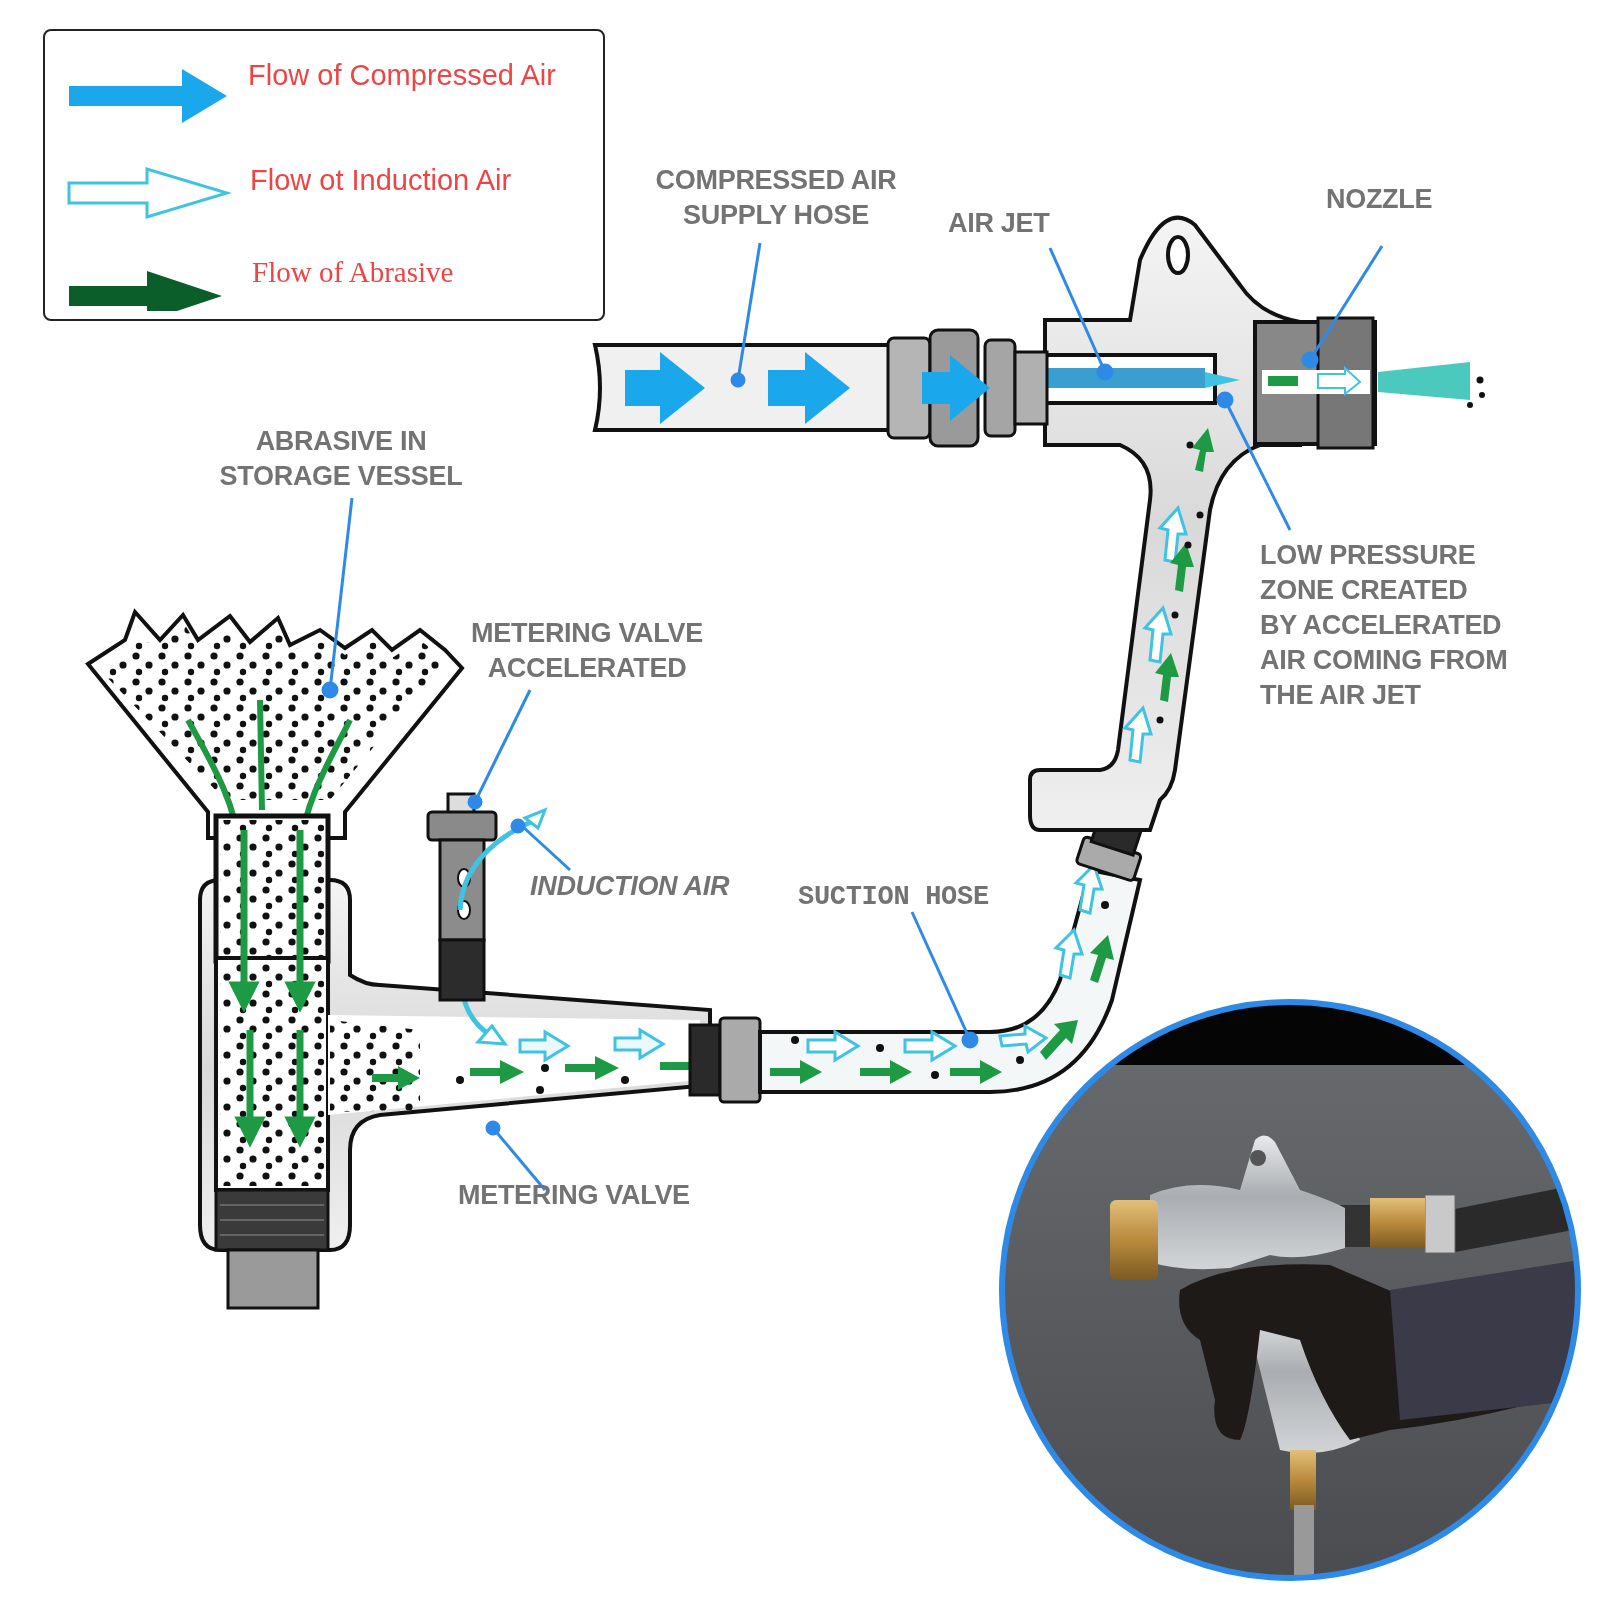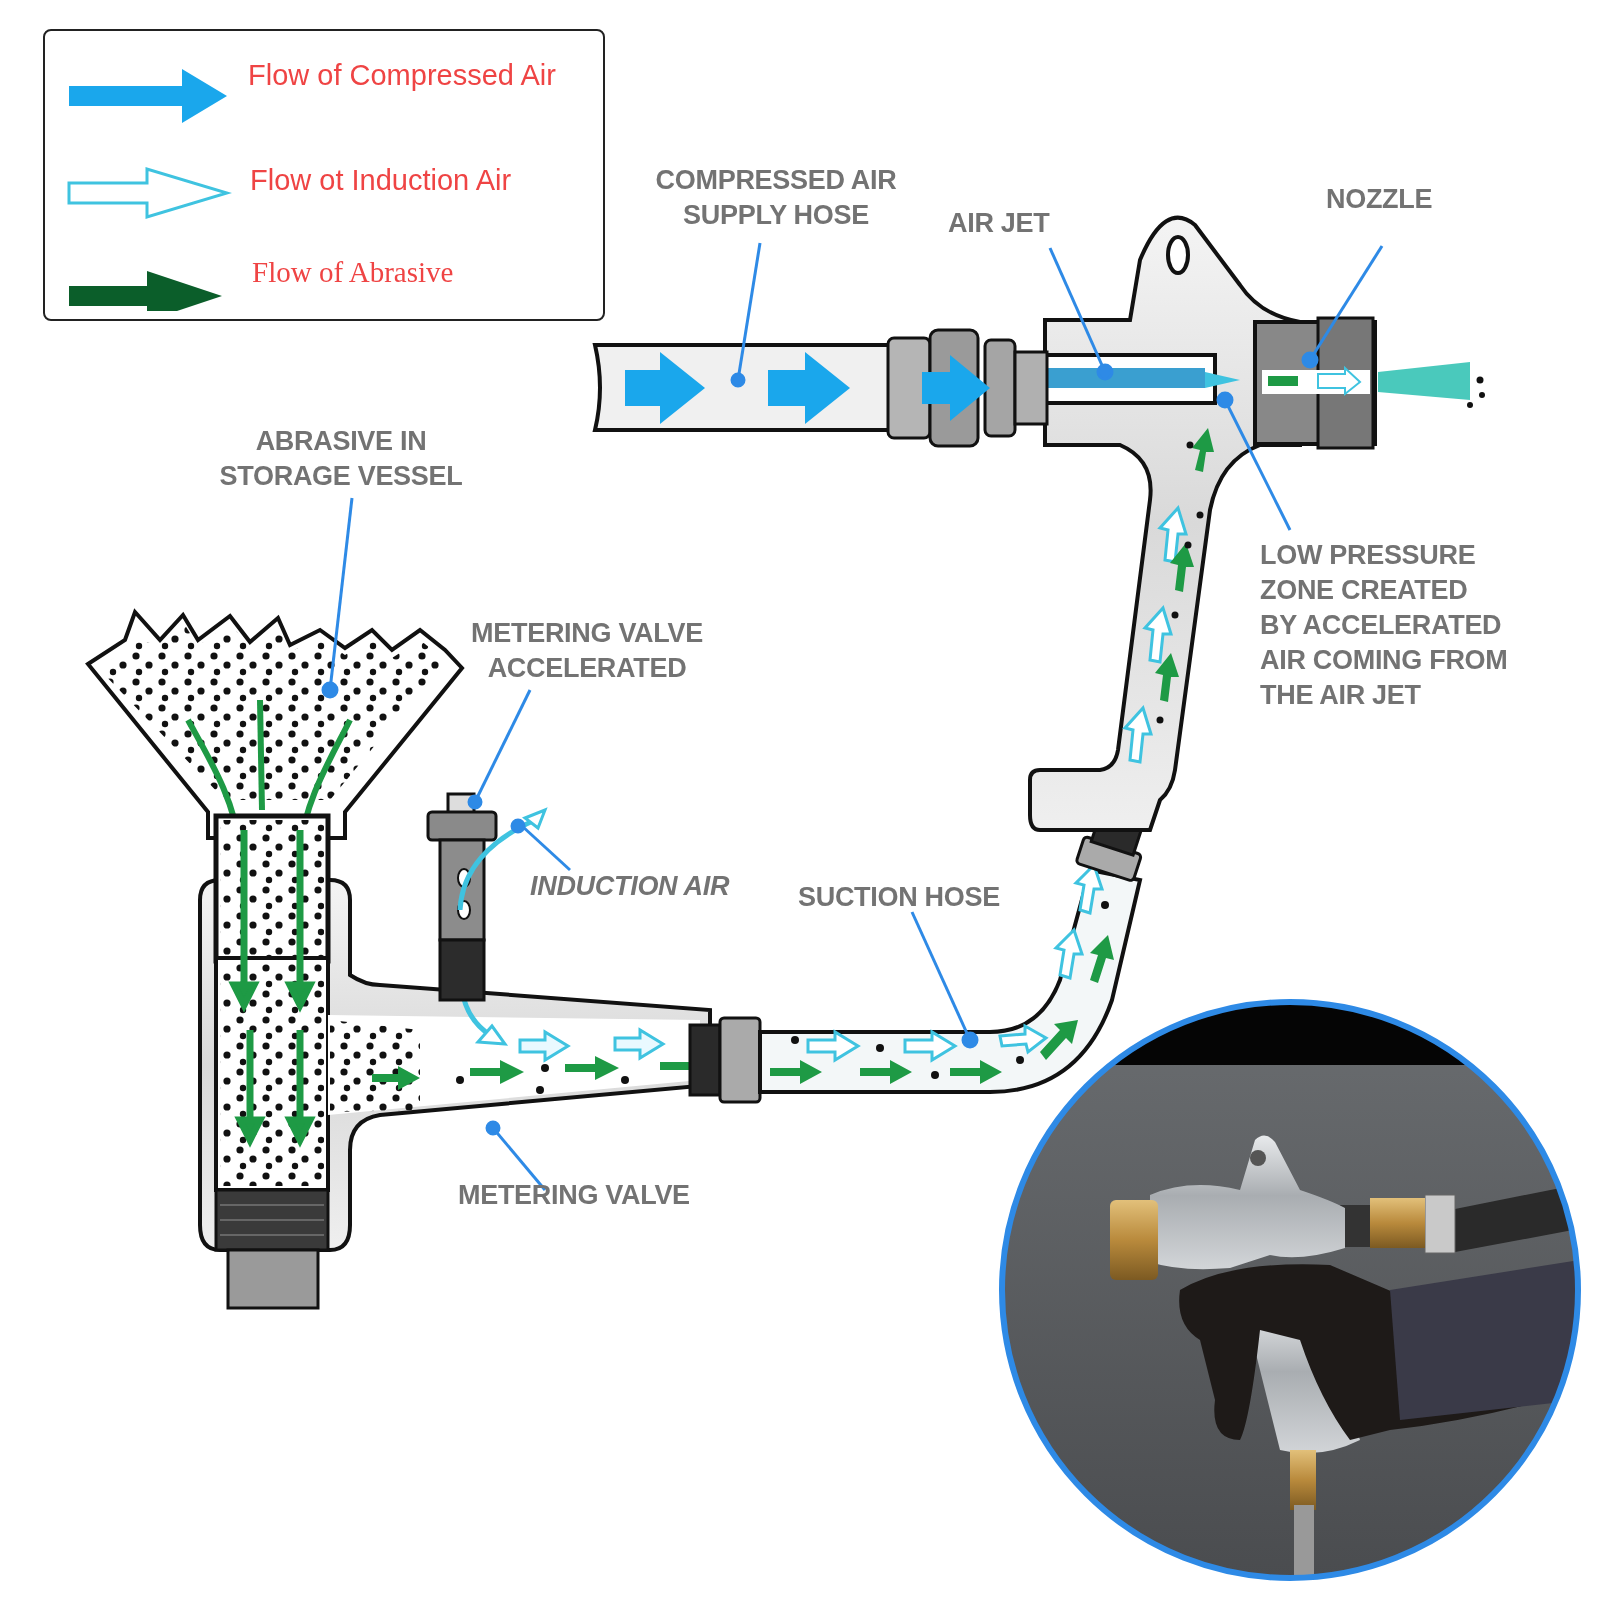--- a/index.html
+++ b/index.html
@@ -275,14 +275,14 @@
 
 <div class="callout" style="left:1260px;top:538px;">
   <div>LOW PRESSURE</div>
   <div>ZONE CREATED</div>
   <div>BY ACCELERATED</div>
   <div>AIR COMING FROM</div>
   <div>THE AIR JET</div>
 </div>
 
 <div class="callout" style="left:530px;top:869px;font-style:italic;">INDUCTION AIR</div>
-<div class="callout" style="left:798px;top:880px;">SUCTION HOSE</div>
+<div class="callout" style="left:798px;top:880px;font-family:Liberation Mono, monospace;">SUCTION HOSE</div>
 <div class="callout" style="left:458px;top:1178px;">METERING VALVE</div>
 
 </body></html>

